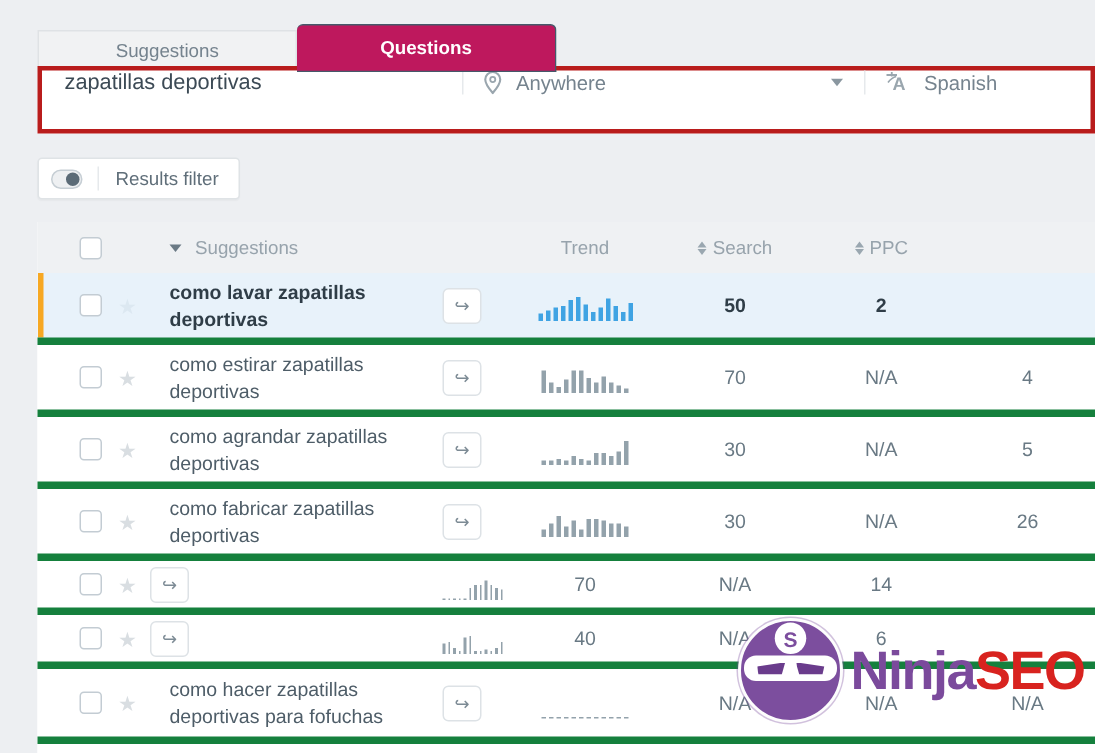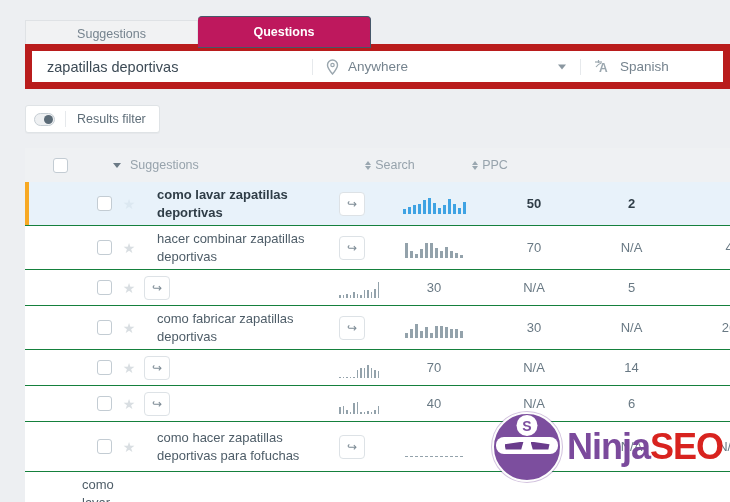--- a/index.html
+++ b/index.html
@@ -10,21 +10,21 @@
   
   .tabs { position:absolute; left:25px; top:16px; display:flex; align-items:flex-end; }
   .tab { width:173px; height:28px; background:#f1f2f3; border:1px solid #dfe2e5; border-left:none;
     display:flex; align-items:center; justify-content:center; font-size:12.5px; color:#75838e; cursor:pointer; }
   .tab:first-child { border-left:1px solid #dfe2e5; }
   .tab.active { background:#be185d; border-color:#46586a; color:#fff; font-weight:bold;
     height:32px; border-radius:4px 4px 0 0; position:relative; z-index:3; }
 
   
   .searchbar { position:absolute; left:25px; top:44px; width:705px; height:45px; background:#fff;
-    border:7px solid #b91c1c; display:flex; align-items:center; z-index:2; }
+    border:3px solid #b91c1c; display:flex; align-items:flex-start; z-index:2; }
   .sb-section { display:flex; align-items:center; }
   .sb-query { width:280px; padding-left:15px; }
   .sb-query input { border:none; outline:none; width:100%; font-size:14.5px; color:#3c4a55;
     font-family:"Liberation Sans", sans-serif; background:transparent; }
   .sb-loc { width:268px; border-left:1px solid #e6e9ec; padding-left:13px; position:relative; cursor:pointer; }
   .sb-lang { flex:1; border-left:1px solid #e6e9ec; padding-left:13px; cursor:pointer; }
   .sb-label { font-size:13.5px; color:#75838e; margin-left:9px; }
   .caret { position:absolute; right:14px; top:50%; transform:translateY(-50%); width:0; height:0;
     border-left:4px solid transparent; border-right:4px solid transparent; border-top:5px solid #8a97a0; }
   .icon-gray { color:#9aa6ae; display:inline-flex; }
@@ -39,21 +39,21 @@
     background:#5b6b77; }
   .filter-sep { width:1px; height:16px; background:#e6e9ec; margin:0 11px 0 10px; }
   .filter-label { font-size:12.5px; color:#5f6e79; }
 
   
   .table { position:absolute; left:25px; top:148px; width:705px; background:#fff; }
   .grid { display:grid; grid-template-columns:45px 30px 195px 40px 110px 90px 105px 90px; align-items:center; }
   .thead { height:34px; background:#eff1f3; color:#97a3ac; font-size:12.5px; }
   .th { display:flex; align-items:center; justify-content:center; gap:4px; cursor:pointer; }
   .th-sugg { justify-content:flex-start; padding-left:13px; grid-column:3; }
-  .row { min-height:36px; border-bottom:1px solid #15803d; background:#fff; font-size:13px;padding-left:44px; }
+  .row { min-height:36px; border-bottom:5px solid #15803d; background:#fff; font-size:13px; }
   .row.tall { min-height:50px; }
   .row.highlight { background:#e8f2fa; box-shadow:inset 4px 0 0 #f7a823; }
   .row.highlight .kw, .row.highlight .val { font-weight:bold; color:#2f3d47; }
   .cell-c { text-align:center; }
   .kw { padding:4px 6px 4px 13px; line-height:1.35; color:#4e5d68; }
   .checkbox { width:15px; height:15px; border:1px solid #c3ccd3; border-radius:3px; background:#fff;
     margin-left:28px; cursor:pointer; display:block; }
   .star { color:#d9dee2; font-size:14px; text-align:center; cursor:pointer; }
   .row.highlight .star { color:#dce8f1; }
   .kw-btn { width:26px; height:24px; background:#fff; border:1px solid #dde2e6; border-radius:4px;
@@ -135,20 +135,23 @@
   <div class="table">
     <div class="grid thead">
       <span class="checkbox"></span>
       <span></span>
       <span class="th th-sugg">
         <span class="sugg-sort"></span>
         <span>Suggestions</span>
       </span>
       <span></span>
       <span class="th">
+          <span>Trend</span>
+        </span>
+      <span class="th">
         <span class="sort">
             <b class="up"></b>
             <b class="dn"></b>
           </span>
         <span>Search</span>
       </span>
       <span class="th">
         <span class="sort">
             <b class="up"></b>
             <b class="dn"></b>
@@ -177,21 +180,21 @@
           <i style="height: 6px;"></i>
           <i style="height: 12px;"></i>
         </span>
       <span class="val cell-c">50</span>
       <span class="val cell-c">2</span>
     </div>
 
     <div class="grid row">
       <span class="checkbox"></span>
       <span class="star">★</span>
-      <span class="kw">hacer combinar zapatillas deportivas</span>
+      <span class="kw">como estirar zapatillas deportivas</span>
       <span class="kw-btn">↪</span>
       <span class="spark">
           <i style="height: 15px;"></i>
           <i style="height: 7px;"></i>
           <i style="height: 4px;"></i>
           <i style="height: 9px;"></i>
           <i style="height: 15px;"></i>
           <i style="height: 15px;"></i>
           <i style="height: 10px;"></i>
           <i style="height: 7px;"></i>
@@ -201,20 +204,21 @@
           <i style="height: 3px;"></i>
         </span>
       <span class="val cell-c">70</span>
       <span class="val cell-c">N/A</span>
       <span class="val cell-c">4</span>
     </div>
 
     <div class="grid row">
       <span class="checkbox"></span>
       <span class="star">★</span>
+      <span class="kw">como agrandar zapatillas deportivas</span>
       <span class="kw-btn">↪</span>
       <span class="spark">
           <i style="height: 3px;"></i>
           <i style="height: 3px;"></i>
           <i style="height: 4px;"></i>
           <i style="height: 3px;"></i>
           <i style="height: 6px;"></i>
           <i style="height: 4px;"></i>
           <i style="height: 3px;"></i>
           <i style="height: 8px;"></i>

